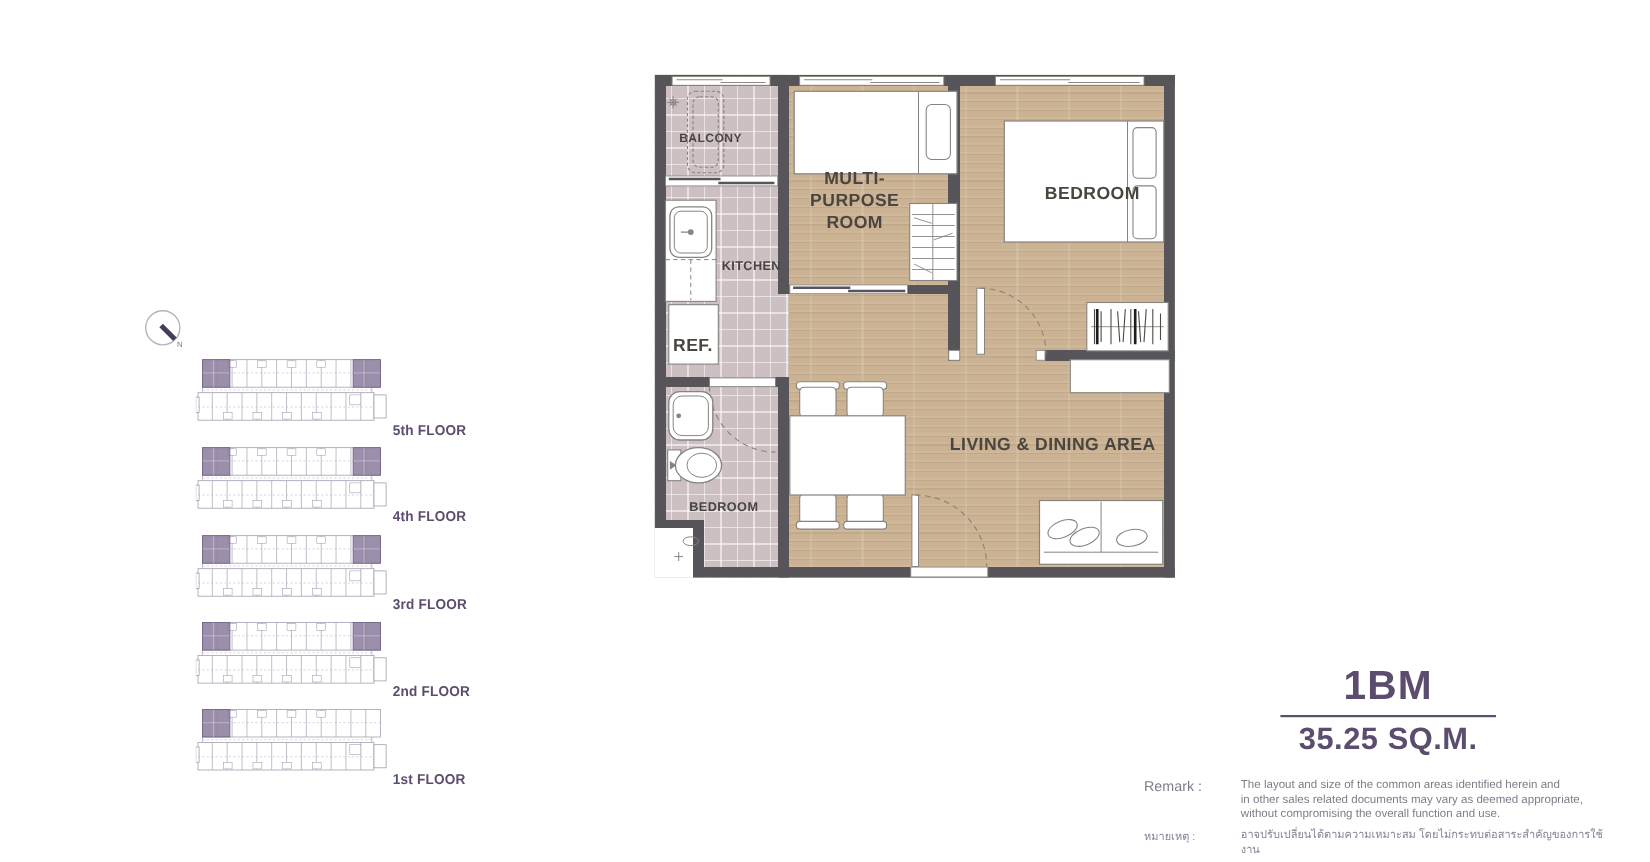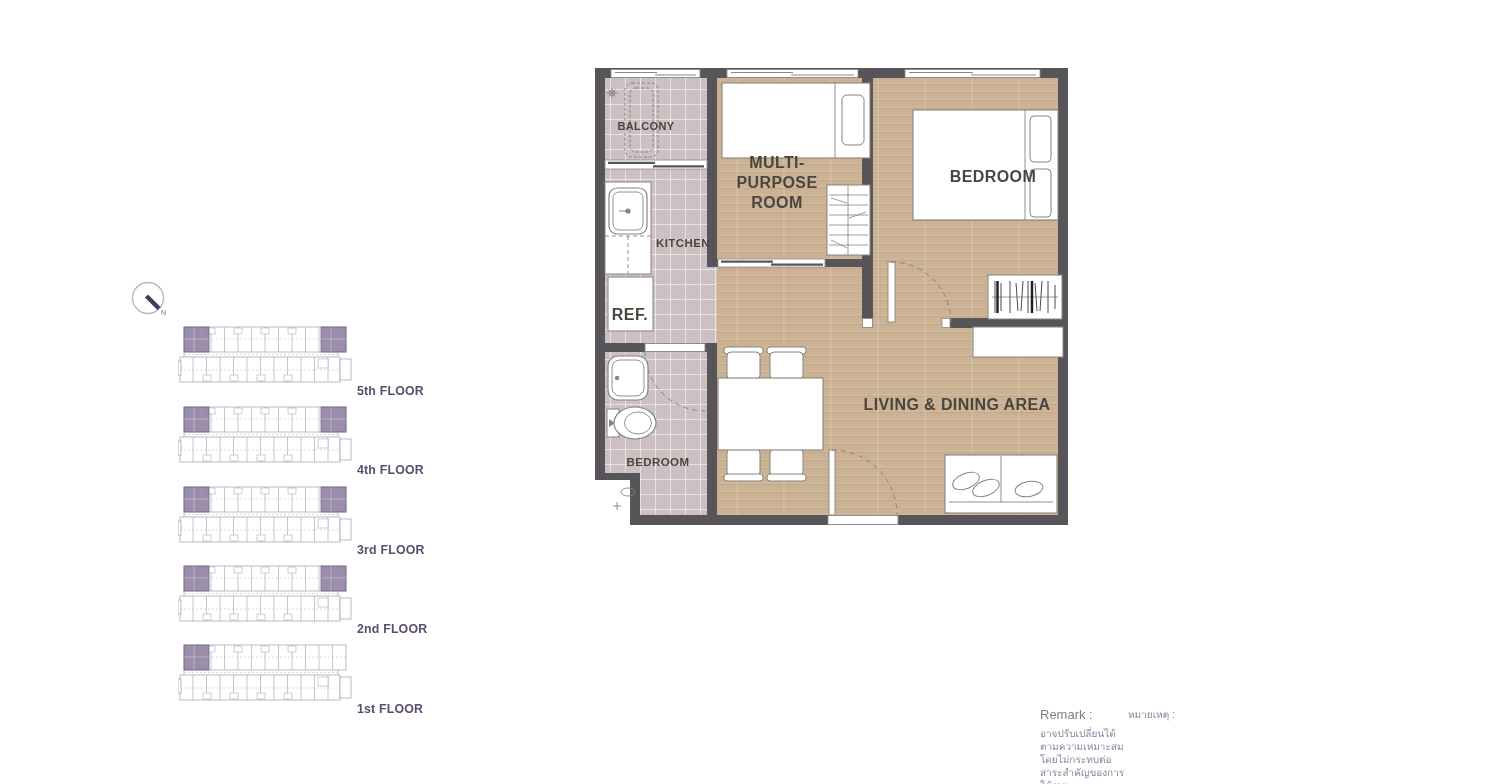--- a/index.html
+++ b/index.html
@@ -386,22 +386,32 @@
 
     <div class="plan-label" style="left:51px;top:59px;font-size:11px">BALCONY</div>
     <div class="plan-label" style="left:88px;top:175px;font-size:11.5px">KITCHEN</div>
     <div class="plan-label" style="left:35px;top:247px;font-size:16px">REF.</div>
     <div class="plan-label" style="left:63px;top:394px;font-size:11.5px">BEDROOM</div>
     <div class="plan-label lab-big lab-multi" style="left:182px;top:115px">MULTI-PURPOSE ROOM</div>
     <div class="plan-label lab-big" style="left:398px;top:109px">BEDROOM</div>
     <div class="plan-label lab-big" style="left:362px;top:337px">LIVING &amp; DINING AREA</div>
   </div>
 
+  <div class="unit-block">
+    <div class="unit-code">1BM</div>
+    <div class="unit-divider"></div>
+    <div class="unit-area">35.25 SQ.M.</div>
+  </div>
 
   <div class="remark">
     <div class="remark-label">Remark :</div>
+    <div class="remark-en">
+      <div>The layout and size of the common areas identified herein and</div>
+      <div>in other sales related documents may vary as deemed appropriate,</div>
+      <div>without compromising the overall function and use.</div>
+    </div>
     <div class="remark-th-label">หมายเหตุ :</div>
     <div class="remark-th">
       <div>อาจปรับเปลี่ยนได้ตามความเหมาะสม โดยไม่กระทบต่อสาระสำคัญของการใช้งาน</div>
     </div>
   </div>
 
 </div>
 
 </body></html>

